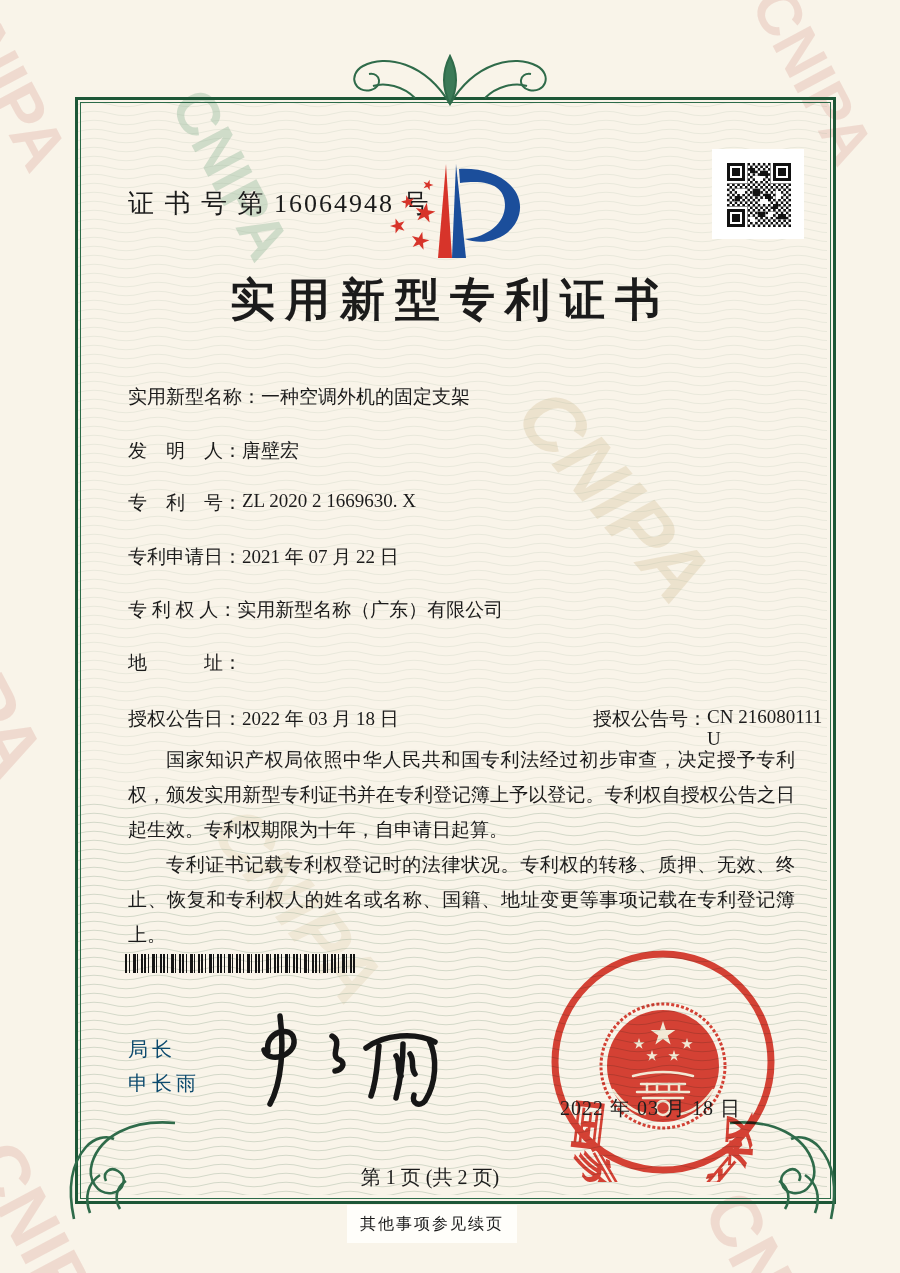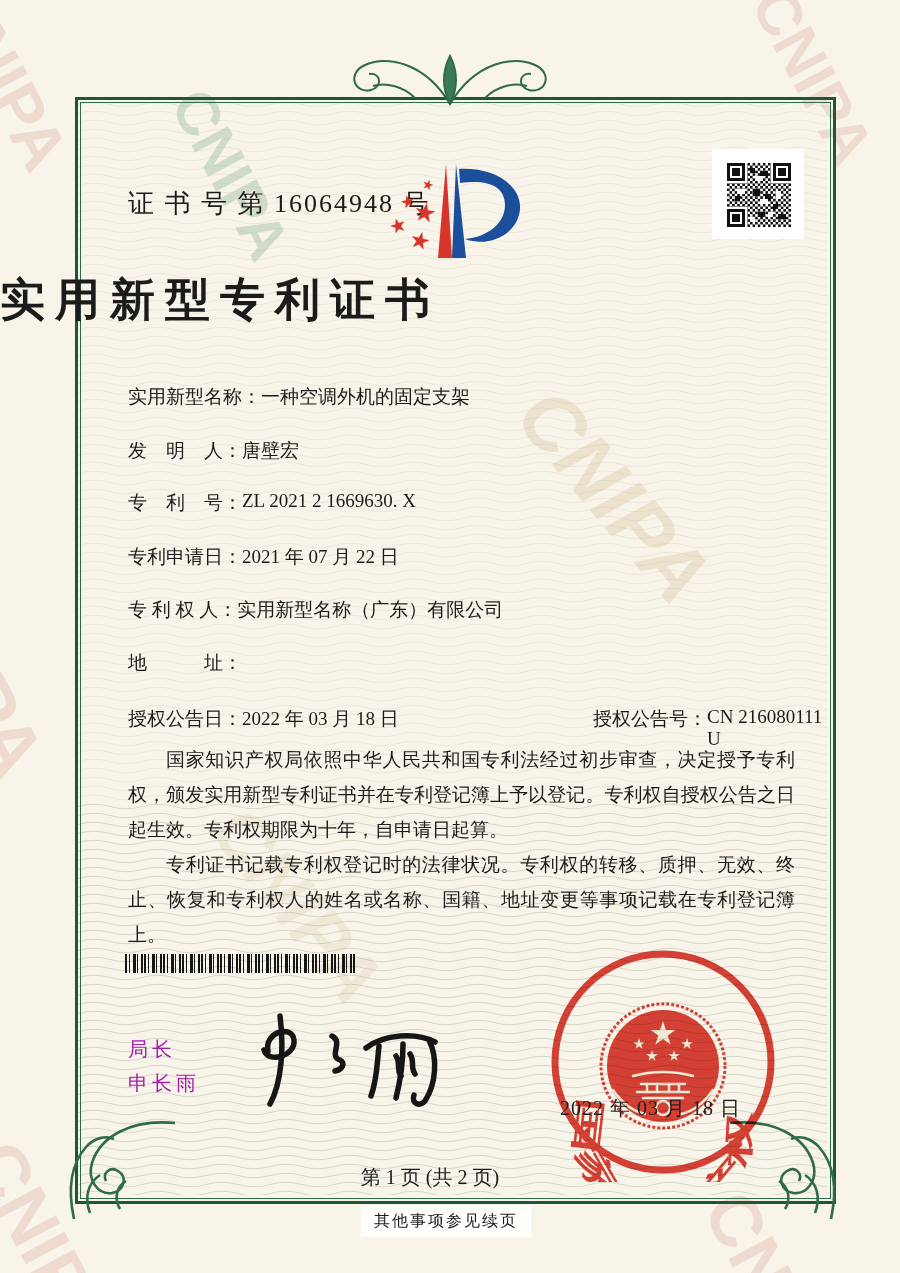--- a/index.html
+++ b/index.html
@@ -13,21 +13,21 @@
   .wm.green{color:rgba(150,186,158,0.42);}
   .wm.beige{color:rgba(226,211,182,0.55);}
   
   .frame{position:absolute;left:75px;top:97px;width:755px;height:1101px;
          border:3px solid #1d5737;z-index:1;}
   .frame-inner{position:absolute;left:2px;top:2px;right:2px;bottom:2px;
          border:1px solid #2c6b49;}
   .guilloche{position:absolute;left:78px;top:100px;z-index:1;}
   
   .certno{position:absolute;left:128px;top:151px;font-size:26px;letter-spacing:2px;z-index:3;margin-top:35px;}
-  .title{position:absolute;left:0;width:900px;top:270px;text-align:left;
+  .title{position:absolute;left:0;width:900px;top:270px;text-align:center;
          font-size:45px;font-weight:bold;letter-spacing:10px;z-index:3;}
   .qrbox{position:absolute;left:712px;top:149px;width:92px;height:90px;background:#fff;z-index:2;}
   
   .row{position:absolute;left:128px;font-size:19px;display:flex;z-index:3;}
   .row .lbl{white-space:pre;}
   .row .val{white-space:pre-wrap;font-family:Liberation Serif, serif;}
   .row.addr .val{width:548px;}
   .grant2{position:absolute;left:465px;top:0;display:flex;}
   .bodytext{position:absolute;left:128px;width:667px;top:742px;font-size:19px;
             line-height:35px;text-align:justify;z-index:3;}
@@ -35,30 +35,30 @@
   
   .barcode{position:absolute;left:125px;top:954px;width:232px;height:19px;z-index:3;
      background:repeating-linear-gradient(90deg,
        #151515 0 2px, transparent 2px 4px,
        #151515 4px 5px, transparent 5px 8px,
        #151515 8px 11px, transparent 11px 12px,
        #151515 12px 13px, transparent 13px 16px,
        #151515 16px 18px, transparent 18px 19px);}
   
   .officer{position:absolute;left:128px;z-index:3;font-family:"Liberation Sans",sans-serif;
-           font-size:20px;letter-spacing:4px;color:#a21caf;}
+           font-size:20px;letter-spacing:4px;color:#0c4a6e;}
   .sig{position:absolute;left:238px;top:1006px;z-index:4;}
   
   .seal{position:absolute;left:533px;top:942px;z-index:5;opacity:0.93;mix-blend-mode:multiply;}
   .sealdate{position:absolute;left:560px;top:1095px;font-size:20px;letter-spacing:1px;
             color:#1e1e1e;z-index:6;}
   
   .pageno{position:absolute;left:75px;width:710px;top:1164px;text-align:center;
           font-size:20px;z-index:3;}
-  .contbox{position:absolute;left:361px;top:1205px;width:170px;height:32px;background:#fffefa;
+  .contbox{position:absolute;left:347px;top:1205px;width:170px;height:38px;background:#fffefa;
            z-index:3;display:flex;align-items:center;justify-content:center;}
   .contbox span{font-size:16px;letter-spacing:2px;}
   .ornament{position:absolute;z-index:2;}
   .flip{transform:scaleX(-1);}
 </style>
 </head>
 <body>
 
 <span class="wm pink" style="left:-10px;top:-30px;font-size:66px;transform:rotate(62deg);">CNIPA</span>
 <span class="wm green" style="left:218px;top:78px;font-size:60px;transform:rotate(62deg);">CNIPA</span>
@@ -174,21 +174,21 @@
 <div class="row" style="top:384px">
   <span class="lbl">实用新型名称：</span>
   <span class="val">一种空调外机的固定支架</span>
 </div>
 <div class="row" style="top:438px">
   <span class="lbl">发　明　人：</span>
   <span class="val">唐壁宏</span>
 </div>
 <div class="row" style="top:490px">
   <span class="lbl">专　利　号：</span>
-  <span class="val">ZL 2021 2 1669630. X</span>
+  <span class="val">ZL 2020 2 1669630. X</span>
 </div>
 <div class="row" style="top:544px">
   <span class="lbl">专利申请日：</span>
   <span class="val">2021 年 07 月 22 日</span>
 </div>
 <div class="row" style="top:597px">
   <span class="lbl">专 利 权 人：</span>
   <span class="val">实用新型名称（广东）有限公司</span>
 </div>
 <div class="row addr" style="top:650px">

